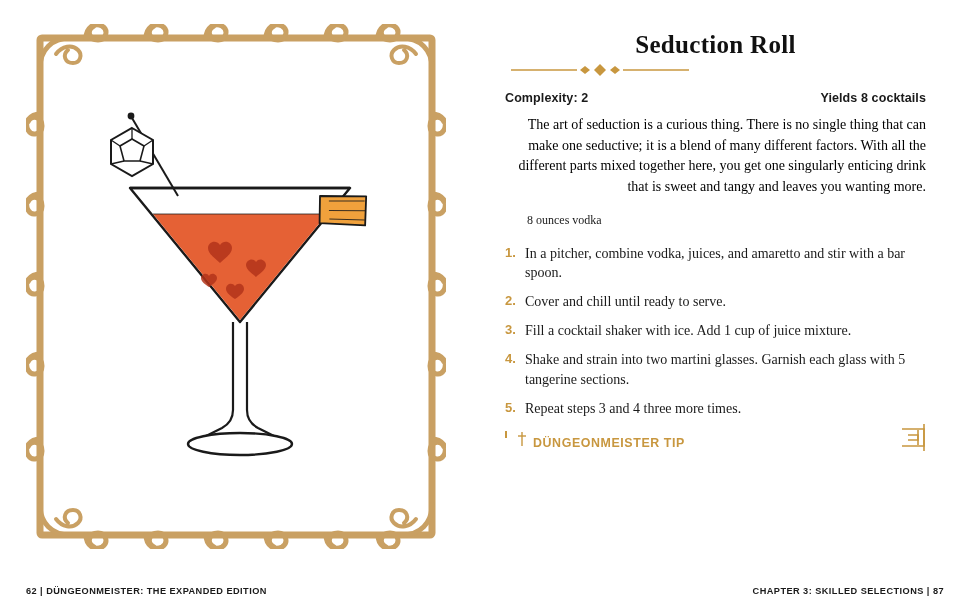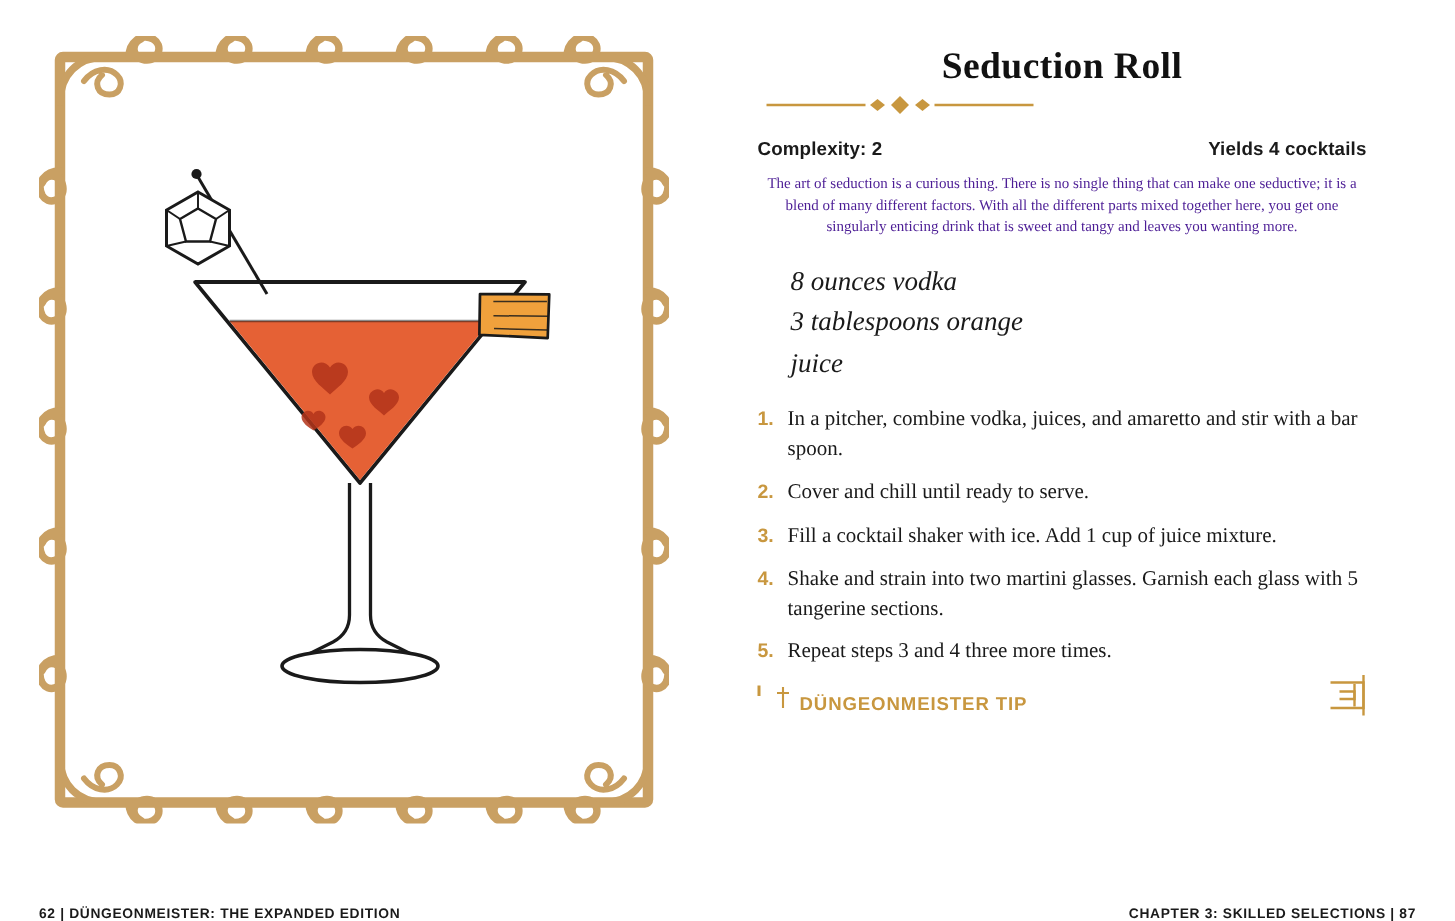--- a/index.html
+++ b/index.html
@@ -44,21 +44,21 @@
     height: 360px;
   }
   .illustration svg { display: block; }
 
   
   .page-right {
     position: relative;
     width: 485px;
     height: 614px;
     box-sizing: border-box;
-    padding: 26px 59px 0 20px;
+    padding: 26px 44px 0 20px;
   }
   .recipe-title {
     text-align: center;
     font-family: "Liberation Serif", serif;
     font-weight: bold;
     font-size: 25px;
     letter-spacing: 0.3px;
     color: #111;
     margin: 5px 0 2px 0;
   }
@@ -72,32 +72,31 @@
     font-weight: bold;
     font-size: 12.5px;
     font-family: "Liberation Sans", sans-serif;
     margin-bottom: 10px;
     gap: 32px;
   }
   .meta-left { letter-spacing: 0.1px; }
   .meta-right { letter-spacing: 0.1px; }
 
   .intro {
-    font-size: 10px;
+    font-size: 14px;
     line-height: 1.47;
-    text-align: center;
+    text-align: right;
     margin: 0 0 14px 0;
-    color: #4c1d95;
+    color: #000000;
   }
 
   .ingredients {
     display: flex;
     gap: 22px;
-    font-style: italic;
-    font-size: 18px;
+    font-size: 12px;
     line-height: 1.52;
     padding-left: 22px;
     margin-bottom: 14px;
   }
   .ing-col { width: 190px; }
   .ing-col .ing-item { white-space: normal; }
   .ing-col .ing-item.cont { padding-left: 14px; }
 
   .steps { margin: 0; padding: 0; list-style: none; }
   .step {
@@ -153,21 +152,21 @@
     right: 0;
     width: 26px;
     height: 26px;
   }
   .tip-corner.tr { top: -4px; }
   .tip-corner.br { bottom: 2px; }
 
   
   .footer {
     position: absolute;
-    bottom: 0;
+    bottom: 18px;
     font-family: "Liberation Sans", sans-serif;
     font-size: 9.2px;
     font-weight: bold;
     letter-spacing: 0.45px;
     color: #1a1a1a;
   }
   .footer-left { left: 26px; }
   .footer-right { right: 26px; }
 </style>
 </head>
@@ -288,29 +287,28 @@
         <g fill="#c8973f">
           <polygon points="95,1 101,7 95,13 89,7"></polygon>
           <polygon points="80,3 85,7 80,11 75,7"></polygon>
           <polygon points="110,3 115,7 110,11 105,7"></polygon>
         </g>
       </svg>
     </div>
 
     <div class="meta-row">
       <span class="meta-left">Complexity: 2</span>
-      <span class="meta-right">Yields 4 cocktails</span>
+      <span class="meta-right">Yields 8 cocktails</span>
     </div>
 
     <p class="intro">The art of seduction is a curious thing. There is no single thing that can make one seductive; it is a blend of many different factors. With all the different parts mixed together here, you get one singularly enticing drink that is sweet and tangy and leaves you wanting more.</p>
 
     <div class="ingredients">
       <div class="ing-col">
         <div class="ing-item">8 ounces vodka</div>
-        <div class="ing-item">3 tablespoons orange juice</div>
       </div>
     </div>
 
     <ol class="steps">
       <li class="step">
         <span class="step-num">1.</span>
         <span class="step-text">In a pitcher, combine vodka, juices, and amaretto and stir with a bar spoon.</span>
       </li>
       <li class="step">
         <span class="step-num">2.</span>

